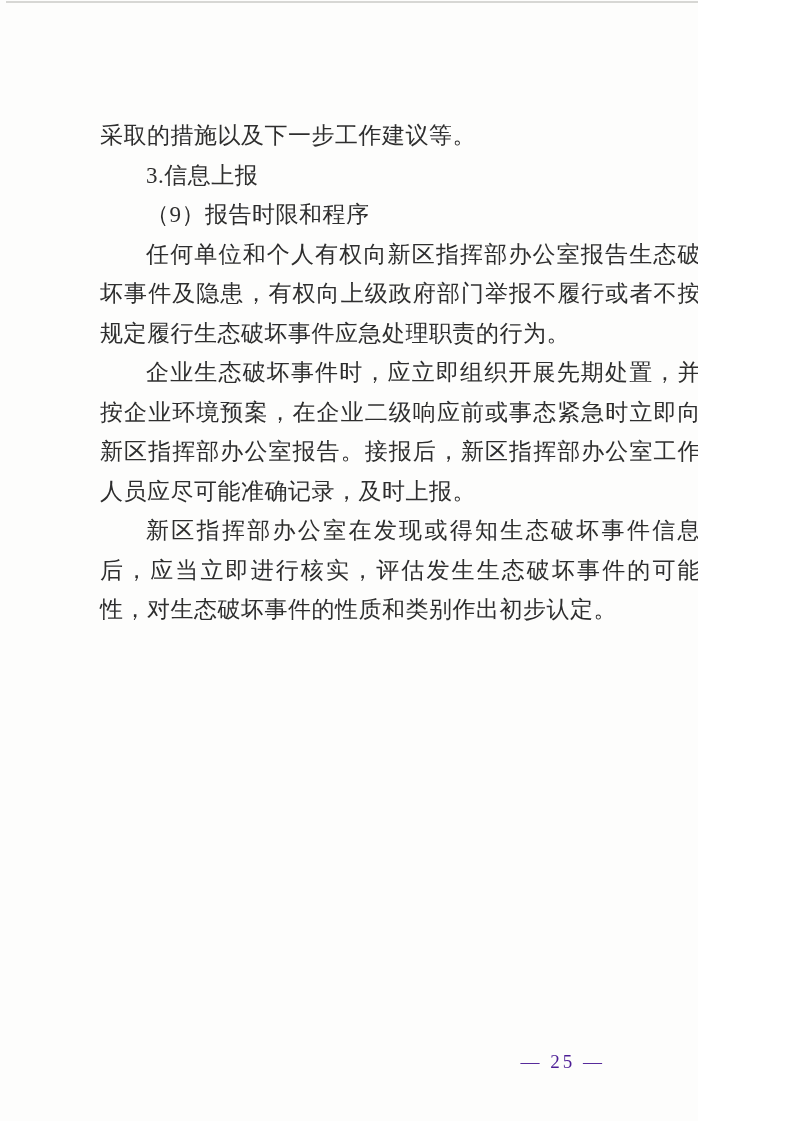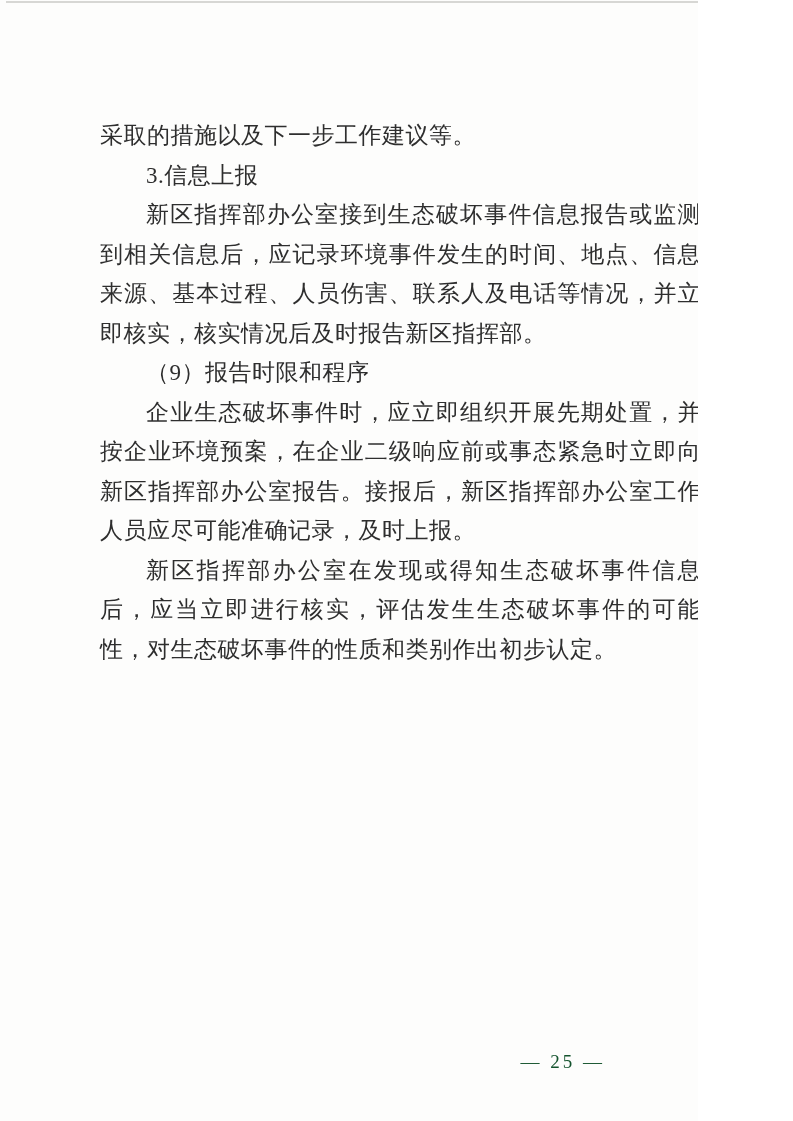--- a/index.html
+++ b/index.html
@@ -43,36 +43,36 @@
   }
   .content p.flush {
     text-indent: 0;
   }
   .page-number {
     position: absolute;
     top: 1048px;
     right: 93px;
     font-size: 19px;
     line-height: 28px;
-    color: #14532d;
+    color: #4c1d95;
     letter-spacing: 3px;
     white-space: nowrap;
   }
 </style>
 </head>
 <body>
 
 <div class="page">
 
   <div class="scan-artifact-top"></div>
 
   <div class="content">
     <p class="flush">采取的措施以及下一步工作建议等。</p>
     <p>3.信息上报</p>
-    <p>新区指挥部办公室接到生态破坏事件信息报告或监测到相关信息后，应记录环境事件发生的时间、地点、信息来源、基本过程、人员伤害、联系人及电话等情况，并立即核实，核实情况后及时报告新区指挥部。</p>
     <p>（9）报告时限和程序</p>
+    <p>任何单位和个人有权向新区指挥部办公室报告生态破坏事件及隐患，有权向上级政府部门举报不履行或者不按规定履行生态破坏事件应急处理职责的行为。</p>
     <p>企业生态破坏事件时，应立即组织开展先期处置，并按企业环境预案，在企业二级响应前或事态紧急时立即向新区指挥部办公室报告。接报后，新区指挥部办公室工作人员应尽可能准确记录，及时上报。</p>
     <p>新区指挥部办公室在发现或得知生态破坏事件信息后，应当立即进行核实，评估发生生态破坏事件的可能性，对生态破坏事件的性质和类别作出初步认定。</p>
   </div>
 
   <div class="page-number">—  25  —</div>
 
 </div>
 
 </body></html>

